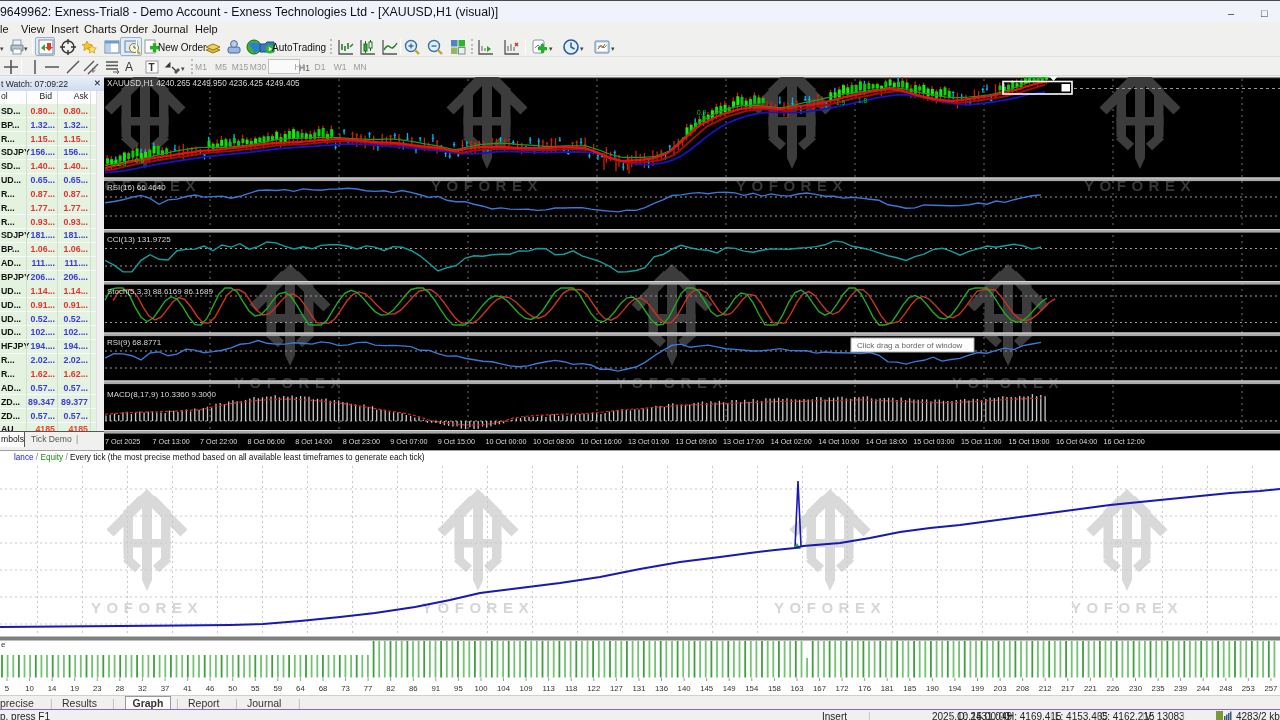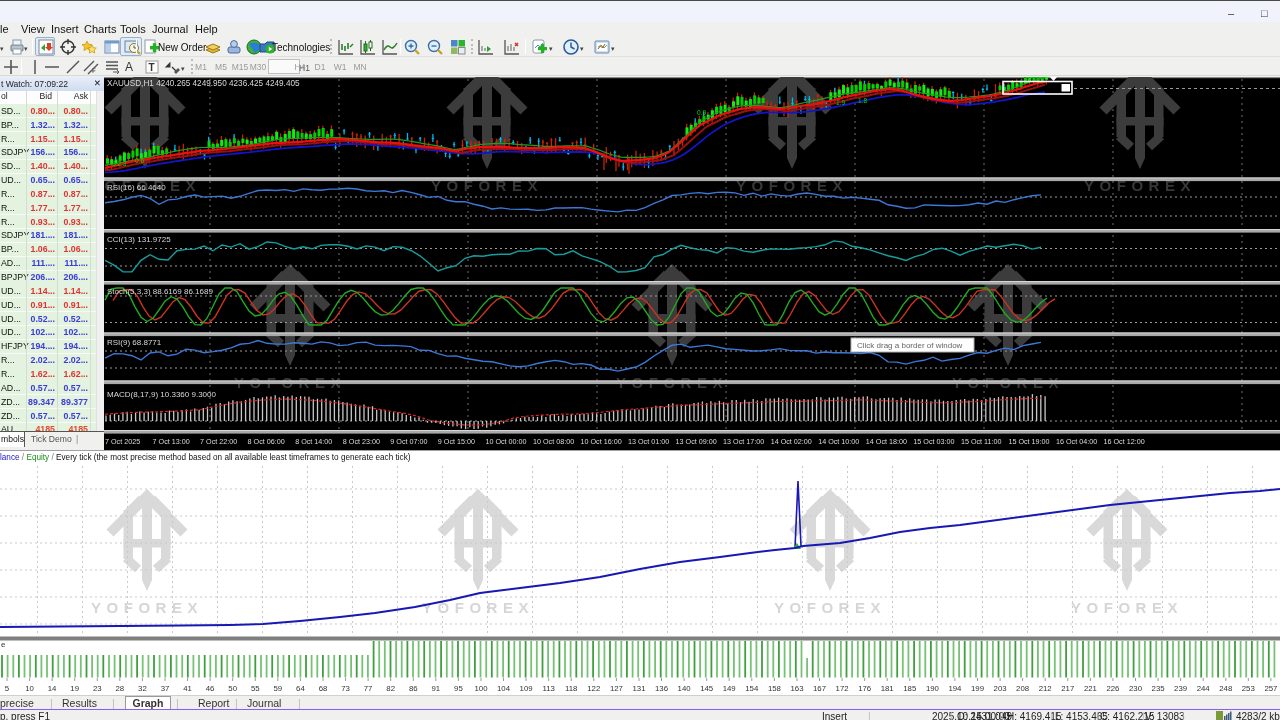--- a/index.html
+++ b/index.html
@@ -21,51 +21,52 @@
 .tbA { position:absolute; top:3px; font-size:12px; color:#333; }
 .tfb { position:absolute; top:2px; font-size:8.5px; color:#9a9a9a; width:24px; text-align:center; padding-top:3px; height:15px; }
 .tfbon { background:#fafafa; border:1px solid #c0c0c0; color:#555;padding-left:30px; }
 #mw { position:absolute; left:0; top:77px; width:104px; height:373px; background:#fff; }
 #mwhead { position:absolute; left:0; top:0; width:104px; height:14px;
   background:linear-gradient(#e8eefa,#cfdcf0); font-size:8.6px; color:#222; padding:2px 0 0 1px; }
 #mwcols { position:absolute; left:0; top:14px; width:96px; height:14px; background:#fdfdfd;
   border-bottom:1px solid #d8d8d8; font-size:8.6px; color:#222; }
 .mwrow { position:absolute; left:0; width:96px; height:14.2px; background:#e3f3df;
   border-bottom:1px solid #f8fcf8; font-size:8.8px; }
-.mwsym { position:absolute; left:1px; top:1.5px; color:#111; }
+.mwsym { position:absolute; left:1px; top:1.5px; color:#111;font-weight:bold; }
 .mwbid { position:absolute; right:41px; top:1.5px; font-weight:bold; }
 .mwask { position:absolute; right:8px; top:1.5px; font-weight:bold; }
 #mwsb { position:absolute; left:96px; top:14px; width:8px; height:340px; background:#f0f0f0; border-left:1px solid #e0e0e0; }
 #mwtabs { position:absolute; left:0; top:354px; width:104px; height:19px; background:#f0f0ee; border-top:1px solid #555; }
 #mwtab1 { position:absolute; left:0; top:-1px; width:25px; height:16px; background:#fff;
   border:1px solid #555; border-left:none; border-bottom:none; font-size:8.6px; color:#111; padding:2px 0 0 1px; }
 #mwtabs .t2 { position:absolute; left:31px; top:2px; font-size:8.6px; color:#555; }
 #mwtabs .sep { position:absolute; left:76px; top:2px; font-size:8.6px; color:#888; }
-#testtext { position:absolute; left:0; top:453px; font-size:8.2px; color:#111; z-index:5; }
+#testtext { position:absolute; left:0; top:453px; font-size:8.2px; color:#111; z-index:5;padding-left:14px; }
 #tabs { position:absolute; left:0; top:695px; width:1280px; height:14px; background:#f0f0ee;
   border-top:1px solid #d0d0d0; font-size:10.5px; color:#333; }
 #tabs span { position:absolute; top:1px; }
 #graphtab { position:absolute; left:125px; top:0px; width:46px; height:28px; background:#fff;
   border:1px solid #999; border-bottom:none; text-align:center; font-weight:bold; font-size:10.5px; }
 #statusbar { position:absolute; left:0; top:709px; width:1280px; height:27px; background:#f0f0ee;
   border-top:1px solid #8b5cf6; font-size:10px; color:#222; }
 #statusbar span { position:absolute; top:1px; white-space:nowrap; }
 .pipe { color:#bbb; }
 </style></head>
 <body>
 <div id="titlebar">
+  <div class="ttl">9649962: Exness-Trial8 - Demo Account - Exness Technologies Ltd - [XAUUSD,H1 (visual)]</div>
   <div class="wbtn" style="left:1228px">–</div>
   <div class="wbtn" style="left:1261px">□</div>
 </div>
 <div id="menubar">
   <span style="left:0px">le</span>
     <span style="left:21px">View</span>
     <span style="left:51px">Insert</span>
   <span style="left:84px">Charts</span>
-    <span style="left:120px">Tools</span>
+    <span style="left:120px">Order</span>
     <span style="left:152px">Journal</span>
   <span style="left:195px">Help</span>
 </div>
 <div id="toolbar1">
     <div style="position:absolute;left:0px;top:8px;width:5px;height:5px;color:#444;font-size:7px">▾</div>
 <svg class="tbi" style="left:8px;top:1px" width="18" height="18" viewBox="0 0 18 18">
       <rect x="3" y="7" width="12" height="6" rx="1" fill="#b9c4cf" stroke="#6a7a88"></rect>
       <rect x="5" y="2" width="8" height="5" fill="#eef2f5" stroke="#8a9aa8"></rect>
       <rect x="5" y="11" width="8" height="5" fill="#fff" stroke="#8a9aa8"></rect>
     </svg>
@@ -115,21 +116,21 @@
 <svg class="tbi" style="left:245px;top:1px" width="18" height="18" viewBox="0 0 18 18">
       <circle cx="9" cy="9" r="7" fill="#3faf3f"></circle>
       <path d="M4,6 a7,5 0 0 1 10,0 a9,7 0 0 1 -4,9" fill="#2a7fd4"></path>
       <circle cx="9" cy="9" r="7" fill="none" stroke="#1d6a1d"></circle>
     </svg>
 <svg class="tbi" style="left:258px;top:1px" width="18" height="18" viewBox="0 0 18 18">
       <path d="M2,6 L7,6 L9,4 L16,4 L16,14 L2,14 Z" fill="#3a77c4" stroke="#1d4a80"></path>
       <circle cx="12" cy="11" r="4.6" fill="#2bb52b"></circle>
       <path d="M10.8,8.8 L14.2,11 L10.8,13.2 Z" fill="#fff"></path>
     </svg>
-<div class="tbtxt" style="left:272px">Technologies</div>
+<div class="tbtxt" style="left:272px">AutoTrading</div>
 <div class="tsep2" style="left:330px"></div>
 <svg class="tbi" style="left:337px;top:1px" width="18" height="18" viewBox="0 0 18 18">
       <path d="M2,2 V16 H16" stroke="#555" fill="none" stroke-width="1.3"></path>
       <path d="M5,12 V6 M8,13 V8 M11,11 V5" stroke="#2a7f2a" stroke-width="1.6"></path>
       <path d="M13,9 l3,-3" stroke="#2a7f2a" stroke-width="1.4"></path>
     </svg>
 <svg class="tbi" style="left:359px;top:1px" width="18" height="18" viewBox="0 0 18 18">
       <path d="M2,2 V16 H16" stroke="#555" fill="none" stroke-width="1.3"></path>
       <rect x="5" y="6" width="3" height="7" fill="#2bb52b" stroke="#1d6a1d"></rect>
       <path d="M6.5,3 V6 M6.5,13 V15" stroke="#1d6a1d"></path>
@@ -1589,21 +1590,21 @@
 <text x="1270.9" y="691" fill="#333" font-size="7.8" text-anchor="middle" font-family="Liberation Sans, sans-serif">257</text>
 </svg>
 <div id="testtext"><span style="color:#2020c0">lance</span> <span style="color:#777">/</span> <span style="color:#1e8e1e">Equity</span> <span style="color:#777">/</span> Every tick (the most precise method based on all available least timeframes to generate each tick)</div>
 <div id="tabs">
   <span style="left:0px">precise</span>
     <span class="pipe" style="left:50px">|</span>
   <span style="left:62px">Results</span>
     <span class="pipe" style="left:112px">|</span>
   <div id="graphtab">Graph</div>
     <span class="pipe" style="left:176px">|</span>
-  <span style="left:198px">Report</span>
+  <span style="left:188px">Report</span>
     <span class="pipe" style="left:235px">|</span>
   <span style="left:247px">Journal</span>
     <span class="pipe" style="left:298px">|</span>
 </div>
 <div id="statusbar">
   <span style="left:0px">p, press F1</span>
   <span style="left:822px">Insert</span>
   <span class="pipe" style="left:868px">|</span>
   <span style="left:932px">2025.10.15 00:00</span>
   <span class="pipe" style="left:950px">|</span>

